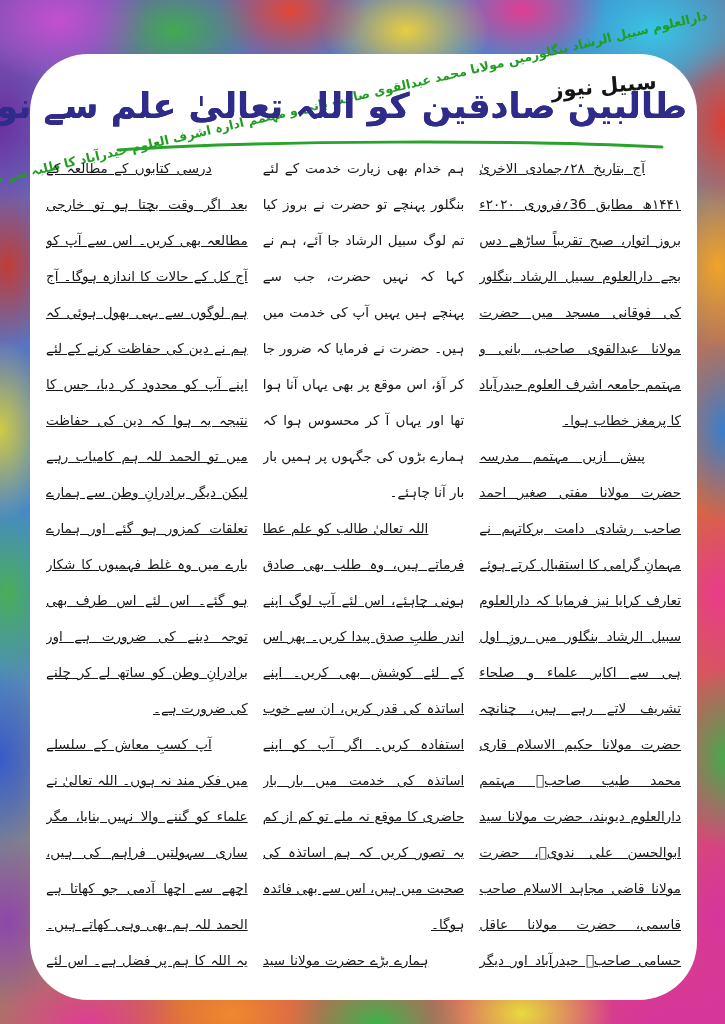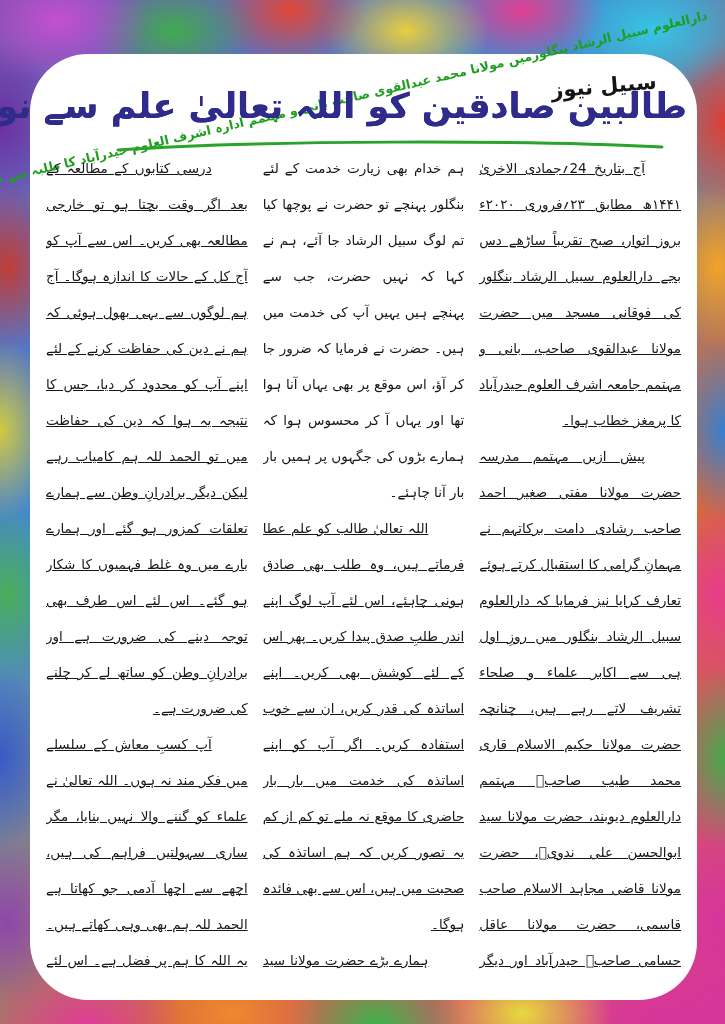--- a/index.html
+++ b/index.html
@@ -80,27 +80,27 @@
 
     <div class="title">طالبین صادقین کو اللہ تعالیٰ علم سے نوازتے ہیں</div>
 
     <svg class="title-underline" viewBox="0 0 552 16" preserveAspectRatio="none">
       <path d="M4 12 C 150 2, 410 2, 548 9" stroke="#2aa32a" stroke-width="3" fill="none" stroke-linecap="round"></path>
     </svg>
 
     <div class="columns">
 
       <div class="col">
-        <p class="indent">آج بتاریخ 24؍جمادی الاخریٰ ۱۴۴۱ھ مطابق ۲۳؍فروری ۲۰۲۰ء بروز اتوار، صبح تقریباً ساڑھے دس بجے دارالعلوم سبیل الرشاد بنگلور کی فوقانی مسجد میں حضرت مولانا عبدالقوی صاحب، بانی و مہتمم جامعہ اشرف العلوم حیدرآباد کا پرمغز خطاب ہوا۔</p>
+        <p class="indent">آج بتاریخ ۲۸؍جمادی الاخریٰ ۱۴۴۱ھ مطابق 36؍فروری ۲۰۲۰ء بروز اتوار، صبح تقریباً ساڑھے دس بجے دارالعلوم سبیل الرشاد بنگلور کی فوقانی مسجد میں حضرت مولانا عبدالقوی صاحب، بانی و مہتمم جامعہ اشرف العلوم حیدرآباد کا پرمغز خطاب ہوا۔</p>
         <p class="indent">پیش ازیں مہتمم مدرسہ حضرت مولانا مفتی صغیر احمد صاحب رشادی دامت برکاتہم نے مہمانِ گرامی کا استقبال کرتے ہوئے تعارف کرایا نیز فرمایا کہ دارالعلوم سبیل الرشاد بنگلور میں روزِ اول ہی سے اکابر علماء و صلحاء تشریف لاتے رہے ہیں، چنانچہ حضرت مولانا حکیم الاسلام قاری محمد طیب صاحبؒ مہتمم دارالعلوم دیوبند، حضرت مولانا سید ابوالحسن علی ندویؒ، حضرت مولانا قاضی مجاہد الاسلام صاحب قاسمی، حضرت مولانا عاقل حسامی صاحبؒ حیدرآباد اور دیگر اکابر علماء یہاں تشریف لائے اور ہم نے ان سے استفادہ کیا۔</p>
 
       </div>
 
       <div class="col">
-        <p>ہم خدام بھی زیارت خدمت کے لئے بنگلور پہنچے تو حضرت نے پوچھا کیا تم لوگ سبیل الرشاد جا آئے، ہم نے کہا کہ نہیں حضرت، جب سے پہنچے ہیں یہیں آپ کی خدمت میں ہیں۔ حضرت نے فرمایا کہ ضرور جا کر آؤ، اس موقع پر بھی یہاں آنا ہوا تھا اور یہاں آ کر محسوس ہوا کہ ہمارے بڑوں کی جگہوں پر ہمیں بار بار آنا چاہئے۔</p>
+        <p>ہم خدام بھی زیارت خدمت کے لئے بنگلور پہنچے تو حضرت نے بروز کیا تم لوگ سبیل الرشاد جا آئے، ہم نے کہا کہ نہیں حضرت، جب سے پہنچے ہیں یہیں آپ کی خدمت میں ہیں۔ حضرت نے فرمایا کہ ضرور جا کر آؤ، اس موقع پر بھی یہاں آنا ہوا تھا اور یہاں آ کر محسوس ہوا کہ ہمارے بڑوں کی جگہوں پر ہمیں بار بار آنا چاہئے۔</p>
         <p class="indent">اللہ تعالیٰ طالب کو علم عطا فرماتے ہیں، وہ طلب بھی صادق ہونی چاہئے، اس لئے آپ لوگ اپنے اندر طلبِ صدق پیدا کریں۔ پھر اس کے لئے کوشش بھی کریں۔ اپنے اساتذہ کی قدر کریں، ان سے خوب استفادہ کریں۔ اگر آپ کو اپنے اساتذہ کی خدمت میں بار بار حاضری کا موقع نہ ملے تو کم از کم یہ تصور کریں کہ ہم اساتذہ کی صحبت میں ہیں، اس سے بھی فائدہ ہوگا۔</p>
         <p class="indent">ہمارے بڑے حضرت مولانا سید امیر حسین صاحب فرمایا کرتے تھے کہ طالب علم کو چاہئے کہ وہ کسی کو اپنا دوست بنائے نہ کسی کو اپنا دشمن، اس لئے کہ دوستی کے بھی کچھ تقاضے ہوتے ہیں اور دشمنی کے بھی کچھ تقاضے ہوتے ہیں۔ طالب علم کی دوست صرف کتاب ہوتی ہے۔ طلبہ کتاب سے اپنا تعلق مضبوط کریں۔</p>
 
       </div>
 
       <div class="col">
         <p class="indent">درسی کتابوں کے مطالعہ کے بعد اگر وقت بچتا ہو تو خارجی مطالعہ بھی کریں۔ اس سے آپ کو آج کل کے حالات کا اندازہ ہوگا۔ آج ہم لوگوں سے یہی بھول ہوئی کہ ہم نے دین کی حفاظت کرنے کے لئے اپنے آپ کو محدود کر دیا، جس کا نتیجہ یہ ہوا کہ دین کی حفاظت میں تو الحمد للہ ہم کامیاب رہے لیکن دیگر برادرانِ وطن سے ہمارے تعلقات کمزور ہو گئے اور ہمارے بارے میں وہ غلط فہمیوں کا شکار ہو گئے۔ اس لئے اس طرف بھی توجہ دینے کی ضرورت ہے اور برادرانِ وطن کو ساتھ لے کر چلنے کی ضرورت ہے۔</p>
         <p class="indent">آپ کسبِ معاش کے سلسلے میں فکر مند نہ ہوں۔ اللہ تعالیٰ نے علماء کو گننے والا نہیں بنایا، مگر ساری سہولتیں فراہم کی ہیں، اچھے سے اچھا آدمی جو کھاتا ہے الحمد للہ ہم بھی وہی کھاتے ہیں۔ یہ اللہ کا ہم پر فضل ہے۔ اس لئے کسی احساس کمتری میں مبتلا نہ ہوں، اور پوری توجہ کے ساتھ اپنے اساتذہ سے استفادہ کریں۔ آپ کے اساتذہ یہاں آپ کے پاس ہمیشہ رہتے ہیں، اور ہمیں ان کی صحیح قدر نہیں ہوتی، جبکہ دور دور سے لوگ انہیں پہچان کر ان کی قدر کرتے ہوئے پہنچتے ہیں۔ آپ بھی قدر کریں۔</p>
 
       </div>

